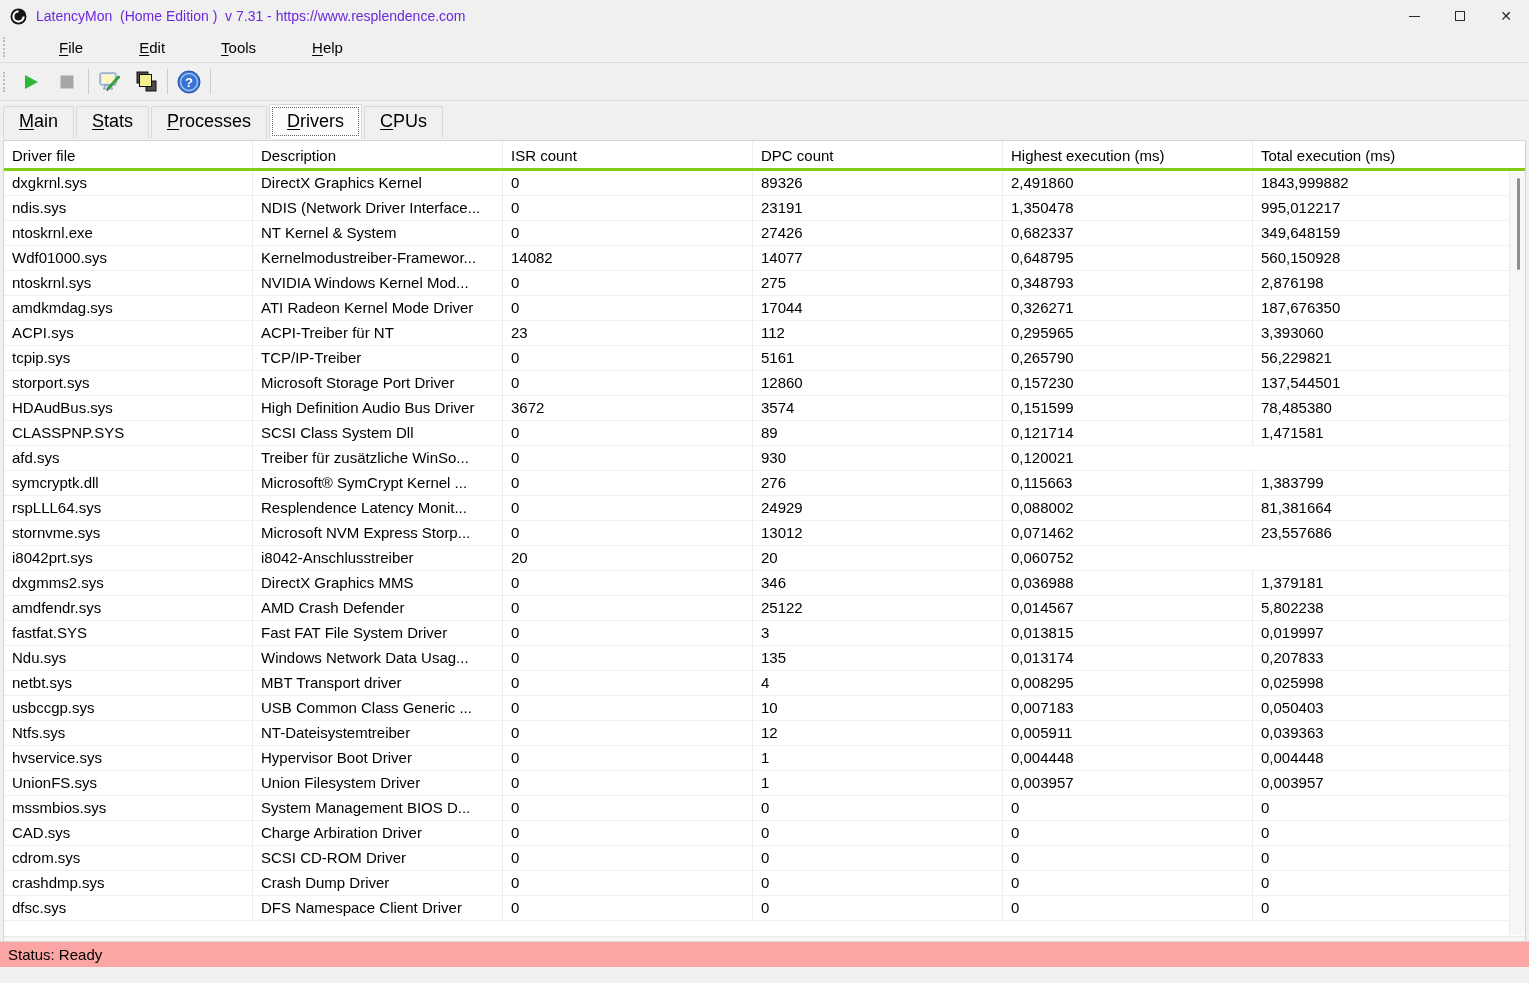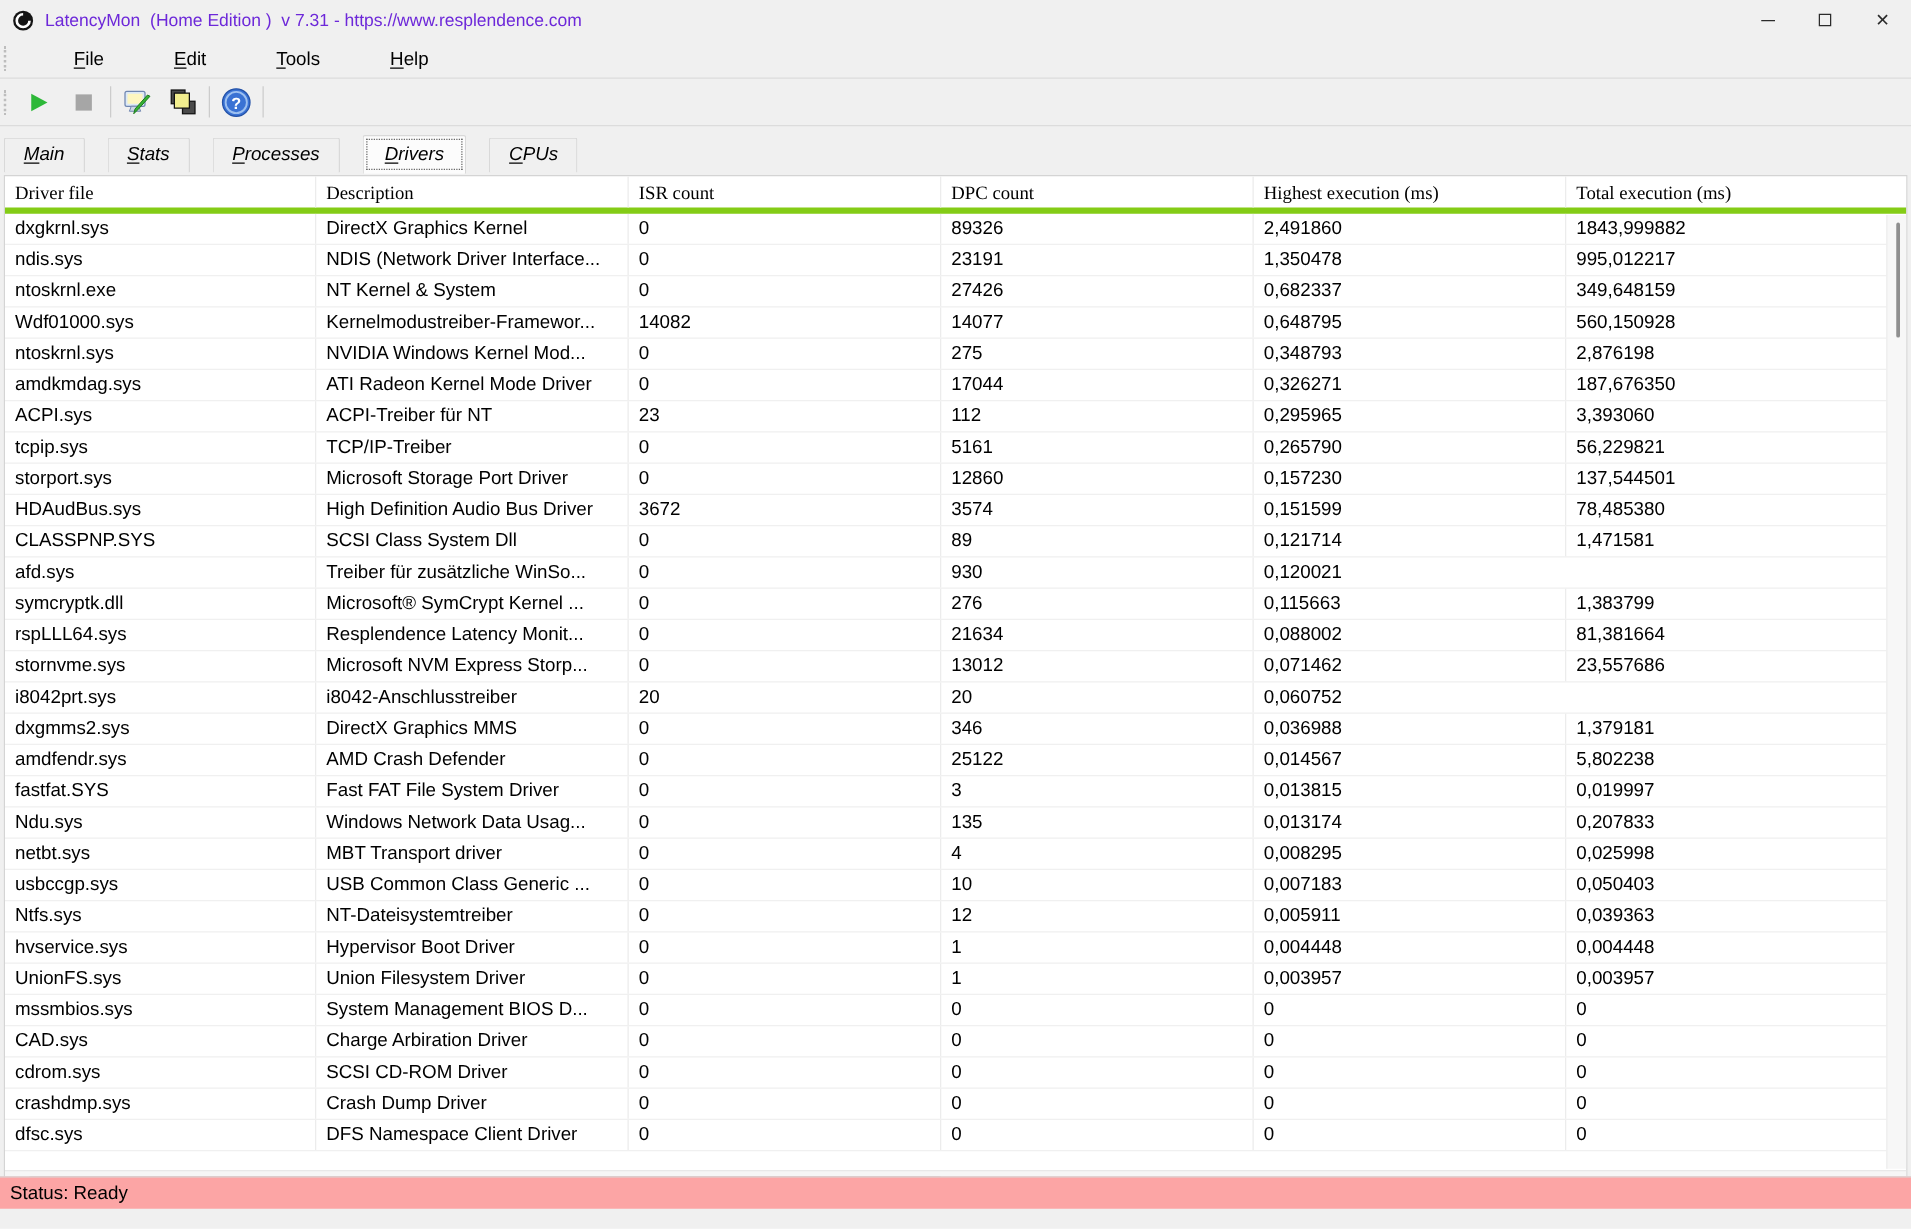--- a/index.html
+++ b/index.html
@@ -25,29 +25,29 @@
   .gripper { width:4px; height:20px; border-left:2px dotted #bdbdbd; margin-right:6px; flex:none; }
   .menu-item { padding:3px 10px; font-size:15px; }
   .u { text-decoration: underline; text-underline-offset:2px; }
   
   .toolbar { height:39px; border-top:1px solid #dcdcdc; border-bottom:1px solid #dcdcdc;
              display:flex; align-items:center; padding-left:3px; }
   .tool-btn { width:36px; height:31px; display:flex; align-items:center; justify-content:center; }
   .tool-sep { width:1px; height:25px; background:#cccccc; margin:0 3px; flex:none; }
   
   .tabstrip { display:flex; align-items:flex-end; height:37px; padding-left:3px; position:relative; z-index:2; }
-  .tab { font-size:15px; padding:4px 15px 6px; background:#f0f0f0; border:1px solid #d9d9d9;
-         border-bottom:none; border-radius:2px 2px 0 0; margin-right:18px; white-space:nowrap;font-style:italic; }
+  .tab { font-size:18px; padding:4px 15px 6px; background:#f0f0f0; border:1px solid #d9d9d9;
+         border-bottom:none; border-radius:2px 2px 0 0; margin-right:2px; white-space:nowrap; }
   .tab.active { background:#fcfcfc; padding:6px 17px 7px; margin-bottom:-1px;
                 outline:1px dotted #666; outline-offset:-4px; }
   
   .panel { position:absolute; left:3px; right:3px; top:140px; bottom:31px;
            background:#fff; border:1px solid #d4d4d4; display:flex; flex-direction:column; overflow:hidden; }
   .grid-cols { display:grid; grid-template-columns:249px 250px 250px 250px 250px minmax(0,1fr); }
-  .thead { height:30px; line-height:29px; font-size:15px; border-bottom:5px solid #84cc16; flex:none;font-family:Liberation Serif, serif; }
+  .thead { height:30px; line-height:29px; font-size:15px; border-bottom:3px solid #84cc16; flex:none; }
   .th { padding-left:8px; border-right:1px solid #ececec; white-space:nowrap; overflow:hidden; }
   .th:last-child { border-right:none; }
   .rows { flex:1 1 auto; overflow:hidden; }
   .tr { height:25px; line-height:24px; font-size:15px; border-bottom:1px solid #f0f0f0; }
   .td { padding-left:8px; border-right:1px solid #ececec; white-space:nowrap; overflow:hidden; }
   .td:last-child { border-right:none; }
   
   .hscroll { height:15px; flex:none; position:relative; background:#f6f6f6; border-top:1px solid #e8e8e8; }
   .hscroll-thumb { position:absolute; left:18px; top:4px; width:732px; height:7px; background:#8f8f8f; border-radius:3px; }
   .vscroll { position:absolute; top:31px; bottom:16px; right:0; width:16px;
@@ -248,21 +248,21 @@
         <div class="td">Microsoft® SymCrypt Kernel ...</div>
         <div class="td">0</div>
         <div class="td">276</div>
         <div class="td">0,115663</div>
         <div class="td">1,383799</div>
       </div>
       <div class="tr grid-cols">
         <div class="td">rspLLL64.sys</div>
         <div class="td">Resplendence Latency Monit...</div>
         <div class="td">0</div>
-        <div class="td">21634</div>
+        <div class="td">24929</div>
         <div class="td">0,088002</div>
         <div class="td">81,381664</div>
       </div>
       <div class="tr grid-cols">
         <div class="td">stornvme.sys</div>
         <div class="td">Microsoft NVM Express Storp...</div>
         <div class="td">0</div>
         <div class="td">13012</div>
         <div class="td">0,071462</div>
         <div class="td">23,557686</div>

